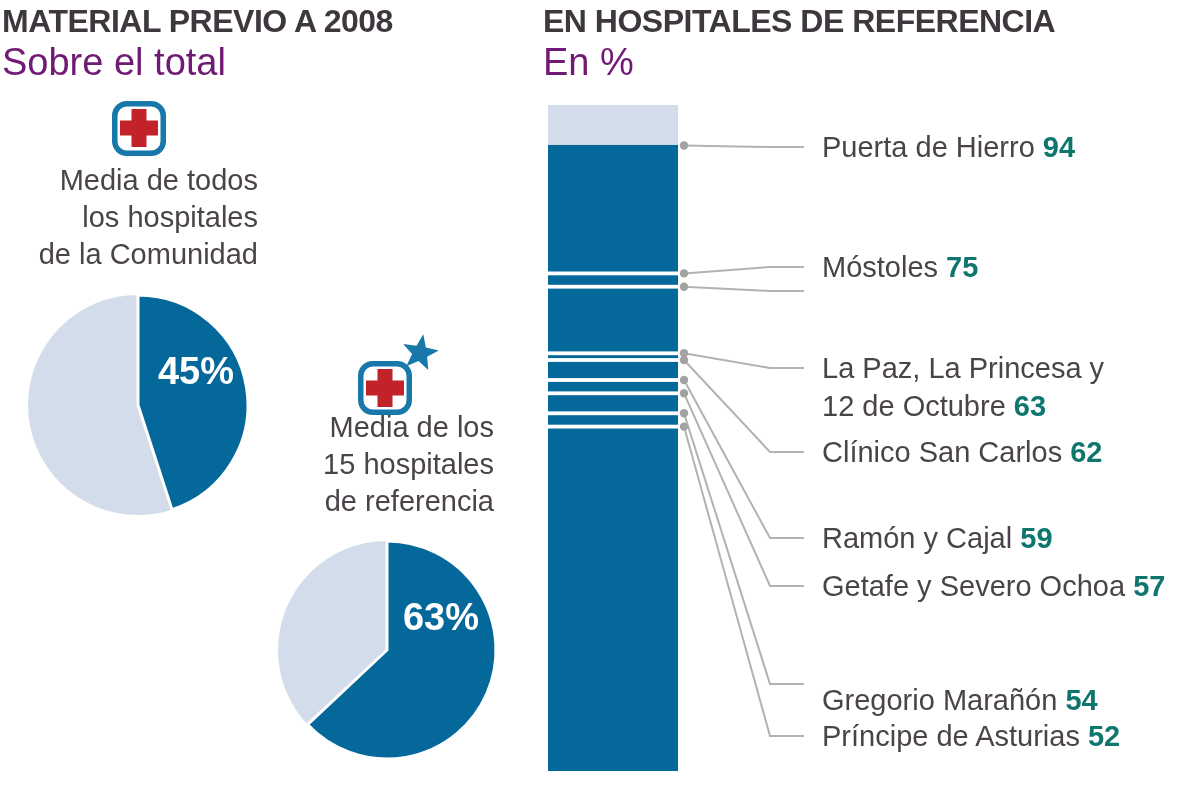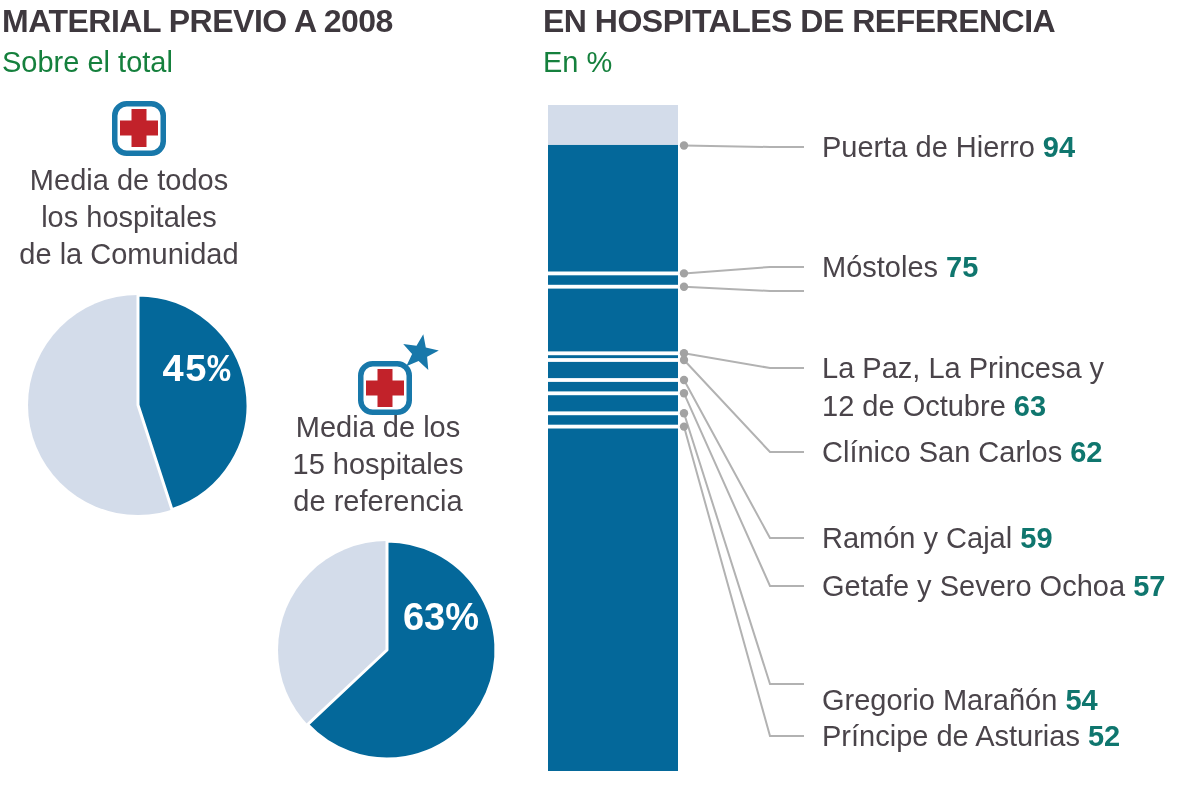--- a/index.html
+++ b/index.html
@@ -9,25 +9,25 @@
     -webkit-font-smoothing:antialiased;
   }
   .canvas { position:relative; width:1172px; height:803px; background:#fff; }
   #chart-svg { position:absolute; left:0; top:0; }
 
   .h-title {
     position:absolute; font-size:32px; font-weight:bold; color:#3e383e;
     letter-spacing:-0.5px; line-height:36px; white-space:nowrap;
   }
   .h-sub {
-    position:absolute; font-size:29px; color:#15803d;
+    position:absolute; font-size:38px; color:#701a75;
     line-height:34px; white-space:nowrap;
   }
   .caption {
-    position:absolute; font-size:29px; color:#4a444a; text-align:center;
+    position:absolute; font-size:29px; color:#4a444a; text-align:right;
     line-height:37px; white-space:pre-line;
   }
   .pct {
     position:absolute; font-size:38px; font-weight:bold; color:#ffffff;
     width:96px; text-align:center; line-height:44px;
   }
   .icon { position:absolute; }
   #hospital-labels { position:absolute; left:0; top:0; width:1200px; height:803px; }
   .hlabel {
     position:absolute; left:822px; font-size:29px; color:#4a444a;
@@ -80,21 +80,21 @@
 
   <svg class="icon" style="left:112px; top:100px;" width="54" height="56" viewBox="0 0 54 56">
     <rect x="2.75" y="3.75" width="48.5" height="49.5" rx="12" fill="#ffffff" stroke="#1878aa" stroke-width="5.5"></rect>
     <path d="M19.5 9 H34.5 V20.5 H46 V35.5 H34.5 V47 H19.5 V35.5 H8 V20.5 H19.5 Z" fill="#c2222a"></path>
   </svg>
 
   <div class="caption" style="left:0px; top:162px; width:258px;">Media de todos
 los hospitales
 de la Comunidad</div>
 
-  <div class="pct" style="left:148px; top:349px;font-family:Liberation Mono, monospace;">45%</div>
+  <div class="pct" style="left:148px; top:349px;">45%</div>
 
   <svg class="icon" style="left:350px; top:331px;" width="94" height="88" viewBox="0 0 94 88">
     <polygon points="73.3,3.3 75.8,16.4 88.8,19.4 77.1,25.8 78.3,39.1 68.6,29.9 56.3,35.2 62.1,23.1 53.2,13.1 66.5,14.8" fill="#1878aa"></polygon>
     <g transform="translate(8,30)">
       <rect x="2.75" y="2.75" width="48.5" height="48.5" rx="12" fill="#ffffff" stroke="#1878aa" stroke-width="5.5"></rect>
       <path d="M19.5 8 H34.5 V19.5 H46 V34.5 H34.5 V46 H19.5 V34.5 H8 V19.5 H19.5 Z" fill="#c2222a"></path>
     </g>
   </svg>
 
   <div class="caption" style="left:262px; top:409px; width:232px;">Media de los

